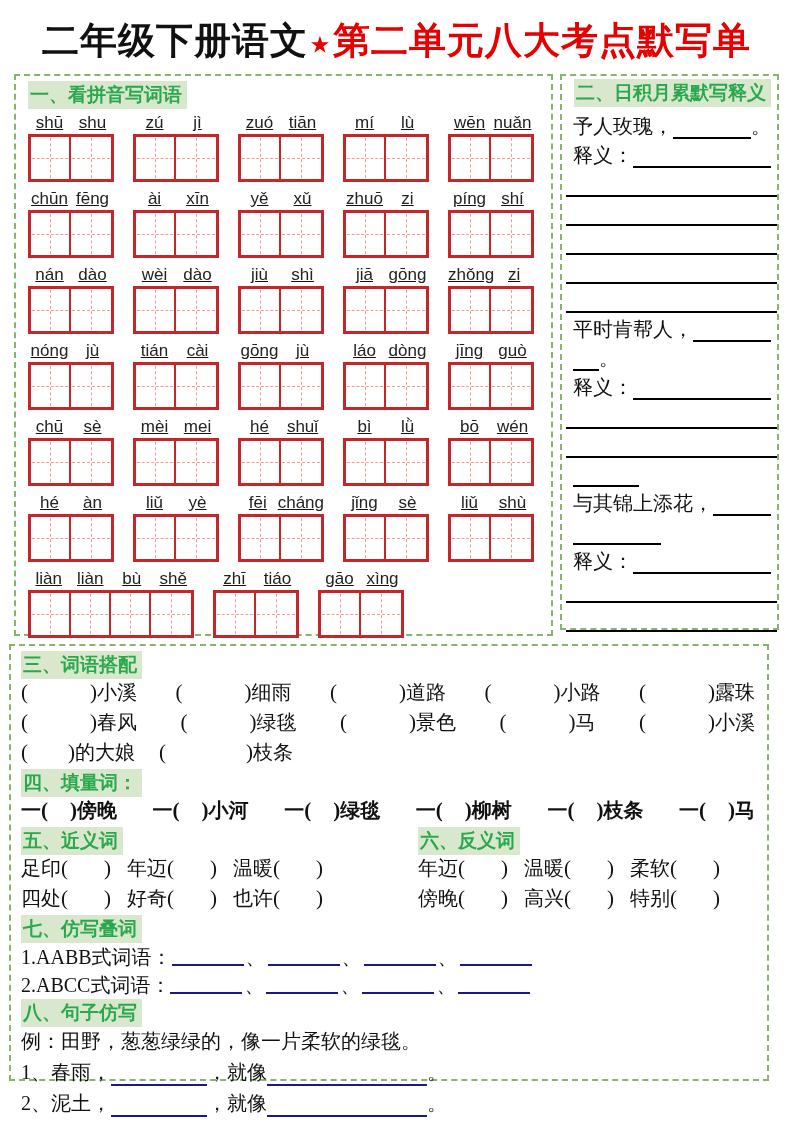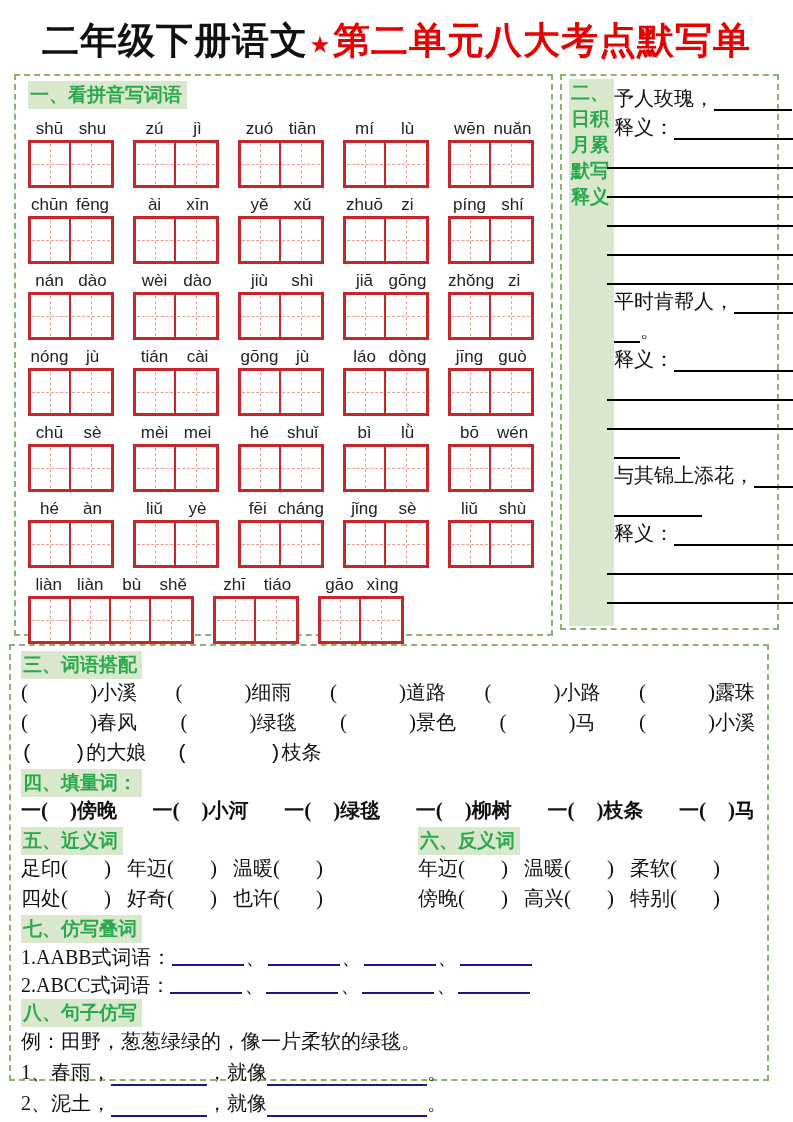--- a/index.html
+++ b/index.html
@@ -17,35 +17,35 @@
     padding-top:16px; letter-spacing:1px; white-space:nowrap;
     font-family:Liberation Mono, monospace;
   }
   .title .red { color:var(--accent-red); }
   .title .star { color:var(--accent-red); font-size:33px; padding:0 2px; }
 
   
   .box { border:2px dashed var(--border-green); background:#fff; }
   .top-row { display:flex; gap:7px; padding:0 14px; margin-top:8px; align-items:flex-start; }
   .box-left  { width:540px; height:562px; padding:5px 10px 2px 12px; }
-  .box-right { width:219px; height:556px; padding:3px 6px 2px 7px; display:flex; flex-direction:row; }
+  .box-right { width:219px; height:556px; padding:3px 6px 2px 7px; display:flex; flex-direction:column;align-items:flex-end; }
   .box-bottom { width:760px; height:437px; margin:8px 0 0 9px; padding:5px 12px 4px 10px; }
 
   
   .heading {
     font-family:"Liberation Sans","DejaVu Sans",sans-serif;
     font-weight:bold; color:var(--heading-green);
     background:var(--heading-bg);
     font-size:19px; line-height:26px; padding:1px 5px 1px 2px;
     display:inline-block;
   }
   .heading.block { display:block; text-align:left; }
 
   
-  .py-rows { margin-top:7px; }
+  .py-rows { margin-top:1px;text-decoration:underline; }
   .py-row { display:flex; gap:19px; margin-bottom:4px; }
   .py-unit { display:inline-flex; flex-direction:column; }
   .py-label { display:flex; height:24px; font-family:"Liberation Sans","DejaVu Sans",sans-serif;
               font-size:17px; color:#222; align-items:flex-end; padding-bottom:1px; }
   .py-label span { flex:1; text-align:center; white-space:nowrap; }
   .tzg { display:inline-flex; border:3px solid var(--grid-red); }
   .tzg-cell { width:40px; height:42px; position:relative; border-right:2px solid var(--grid-red); background:#fff; }
   .tzg-cell:last-child { border-right:none; }
   .tzg-cell::before { content:""; position:absolute; left:1px; right:1px; top:50%; border-top:1.5px dashed var(--grid-guide); }
   .tzg-cell::after  { content:""; position:absolute; top:1px; bottom:1px; left:50%; border-left:1.5px dashed var(--grid-guide); }
@@ -56,21 +56,21 @@
   .s2-pre, .s2-post { line-height:26px; }
   .blank-black { display:inline-block; border-bottom:2px solid #000; height:20px; }
   .blank-black.grow { flex:1; }
   .s2-line.fullline { height:29px; position:relative; }
   .s2-line.fullline .blank-black { margin-left:-7px; margin-right:-6px; flex:1; }
 
   
   .b-sec { font-size:20px; }
   .match-row { display:flex; align-items:baseline; height:30px; white-space:nowrap; }
   .match-row.spread { justify-content:space-between; }
-  .match-row.left3 { gap:30px;font-family:Liberation Mono, monospace; }
+  .match-row.left3 { gap:24px; }
   .paren { font-size:21px; }
   .paren-gap { display:inline-block; }
 
   .measure-row { display:flex; justify-content:space-between; align-items:baseline; height:30px; white-space:nowrap;font-weight:bold; }
 
   .syn-ant-wrap { display:flex; }
   .syn-col { width:397px; }
   .ant-col { flex:1; }
   .sa-row { display:flex; gap:16px; height:30px; align-items:baseline; white-space:nowrap; }
 

